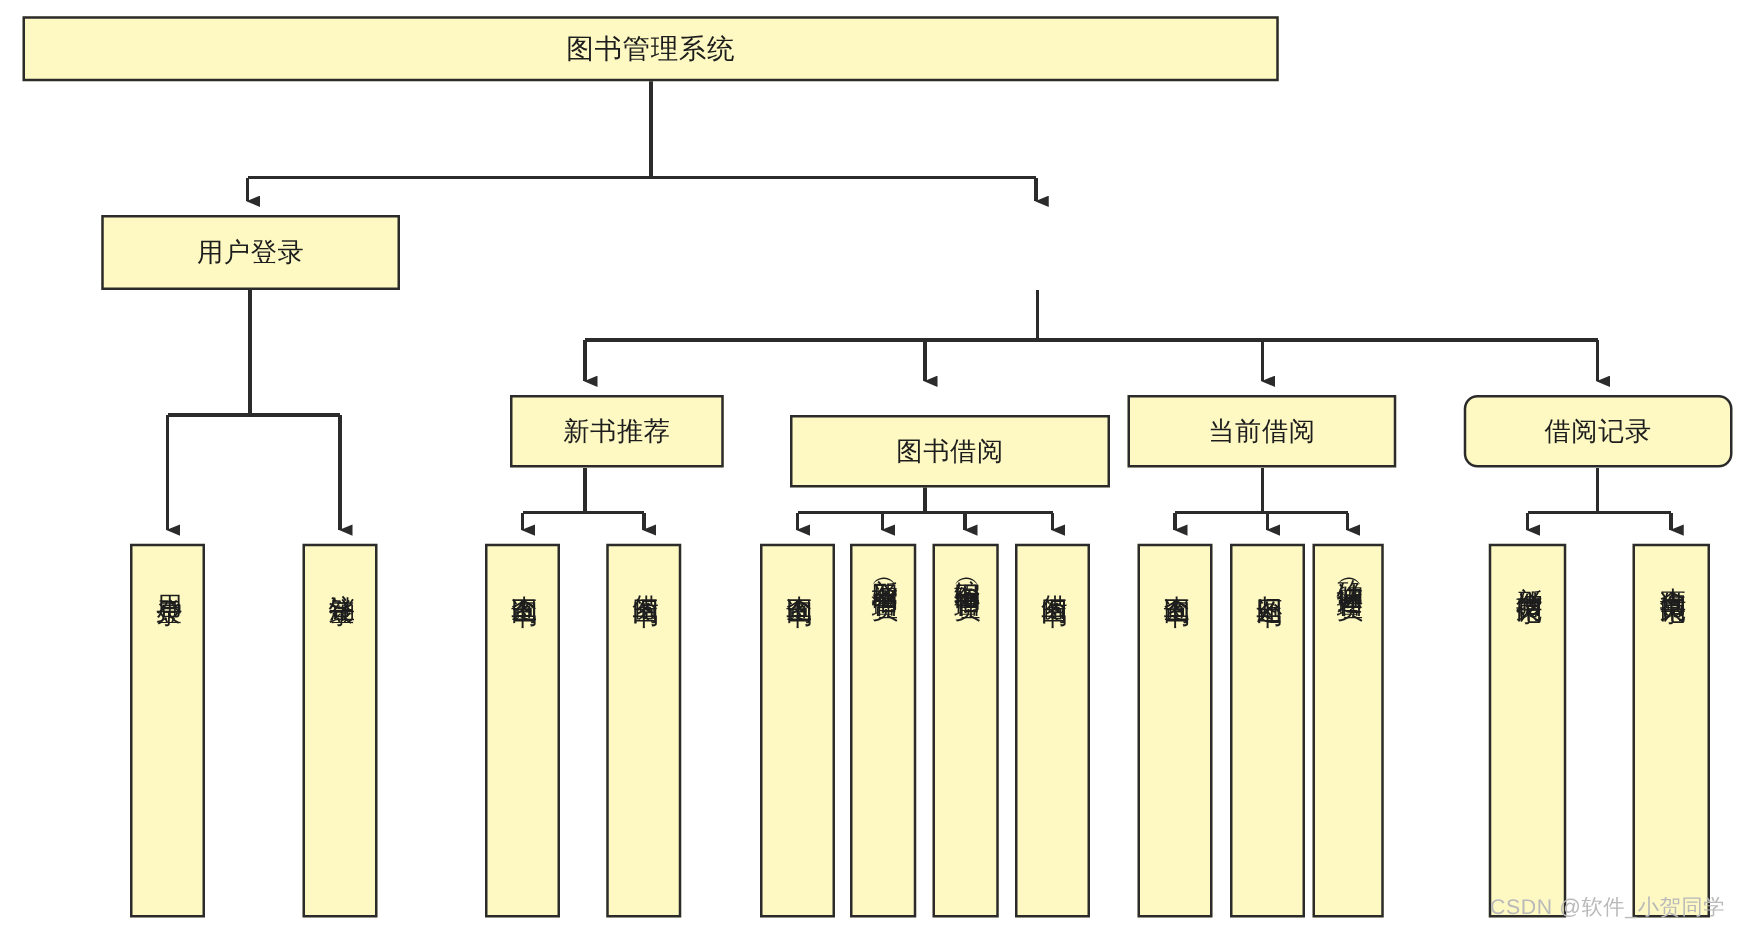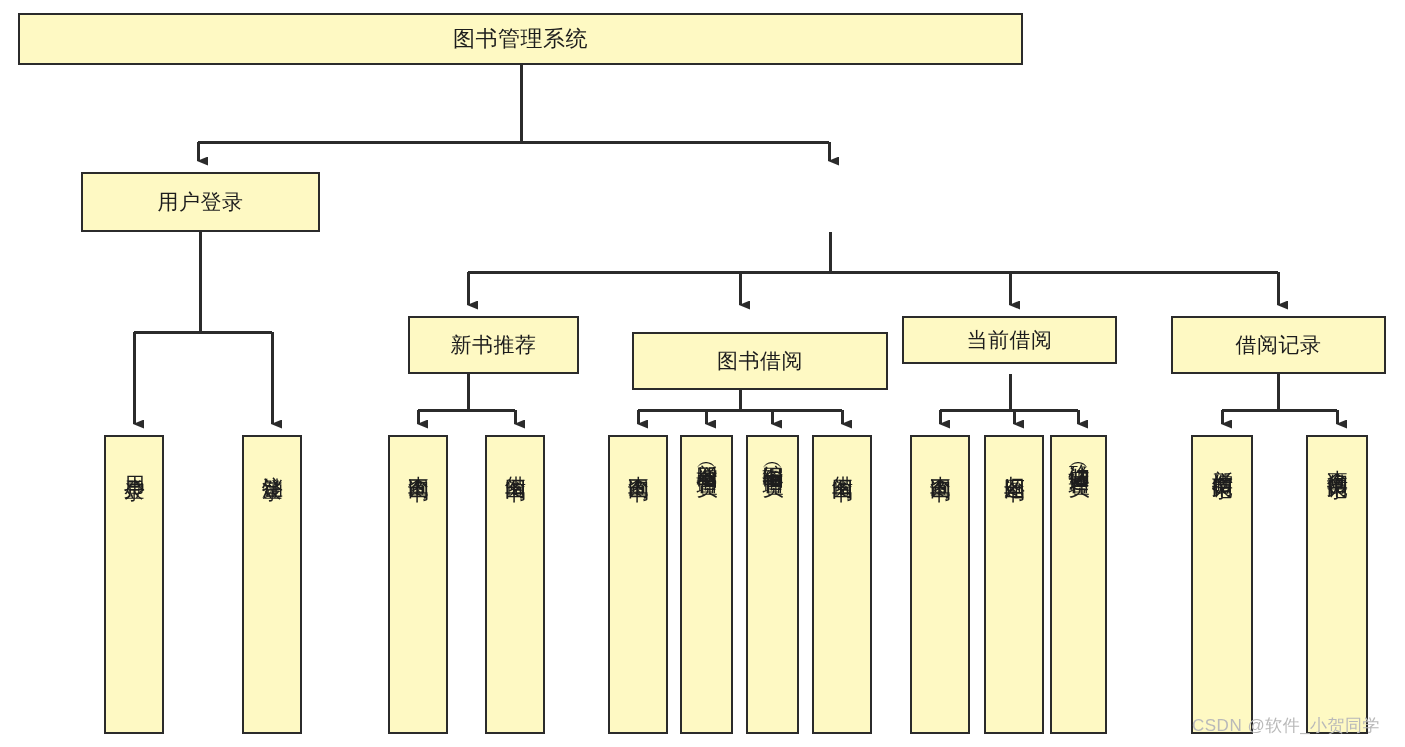--- a/index.html
+++ b/index.html
@@ -131,24 +131,24 @@
   <div class="node node-h" style="left:81px; top:172px; width:239px; height:60px;">
     <span>用户登录</span>
   </div>
 
   <div class="node node-h" style="left:361px; top:316px; width:171px; height:58px;margin-left:47px;">
     <span>新书推荐</span>
   </div>
   <div class="node node-h" style="left:632px; top:332px; width:256px; height:58px;">
     <span>图书借阅</span>
   </div>
-  <div class="node node-h" style="left:902px; top:316px; width:215px; height:48px;">
+  <div class="node node-h" style="left:902px; top:316px; width:215px; height:58px;">
     <span>当前借阅</span>
   </div>
-  <div class="node node-h" style="left:1171px; top:316px; width:215px; height:58px;">
+  <div class="node node-h" style="left:1171px; top:316px; width:215px; height:58px;border-radius:11px;">
     <span>借阅记录</span>
   </div>
 
   <div class="node node-v" style="left:104px; top:435px; width:60px; height:299px;">
     <span class="vtext">用户登录</span>
   </div>
   <div class="node node-v" style="left:242px; top:435px; width:60px; height:299px;">
     <span class="vtext">注销登录</span>
   </div>
   <div class="node node-v" style="left:388px; top:435px; width:60px; height:299px;">

